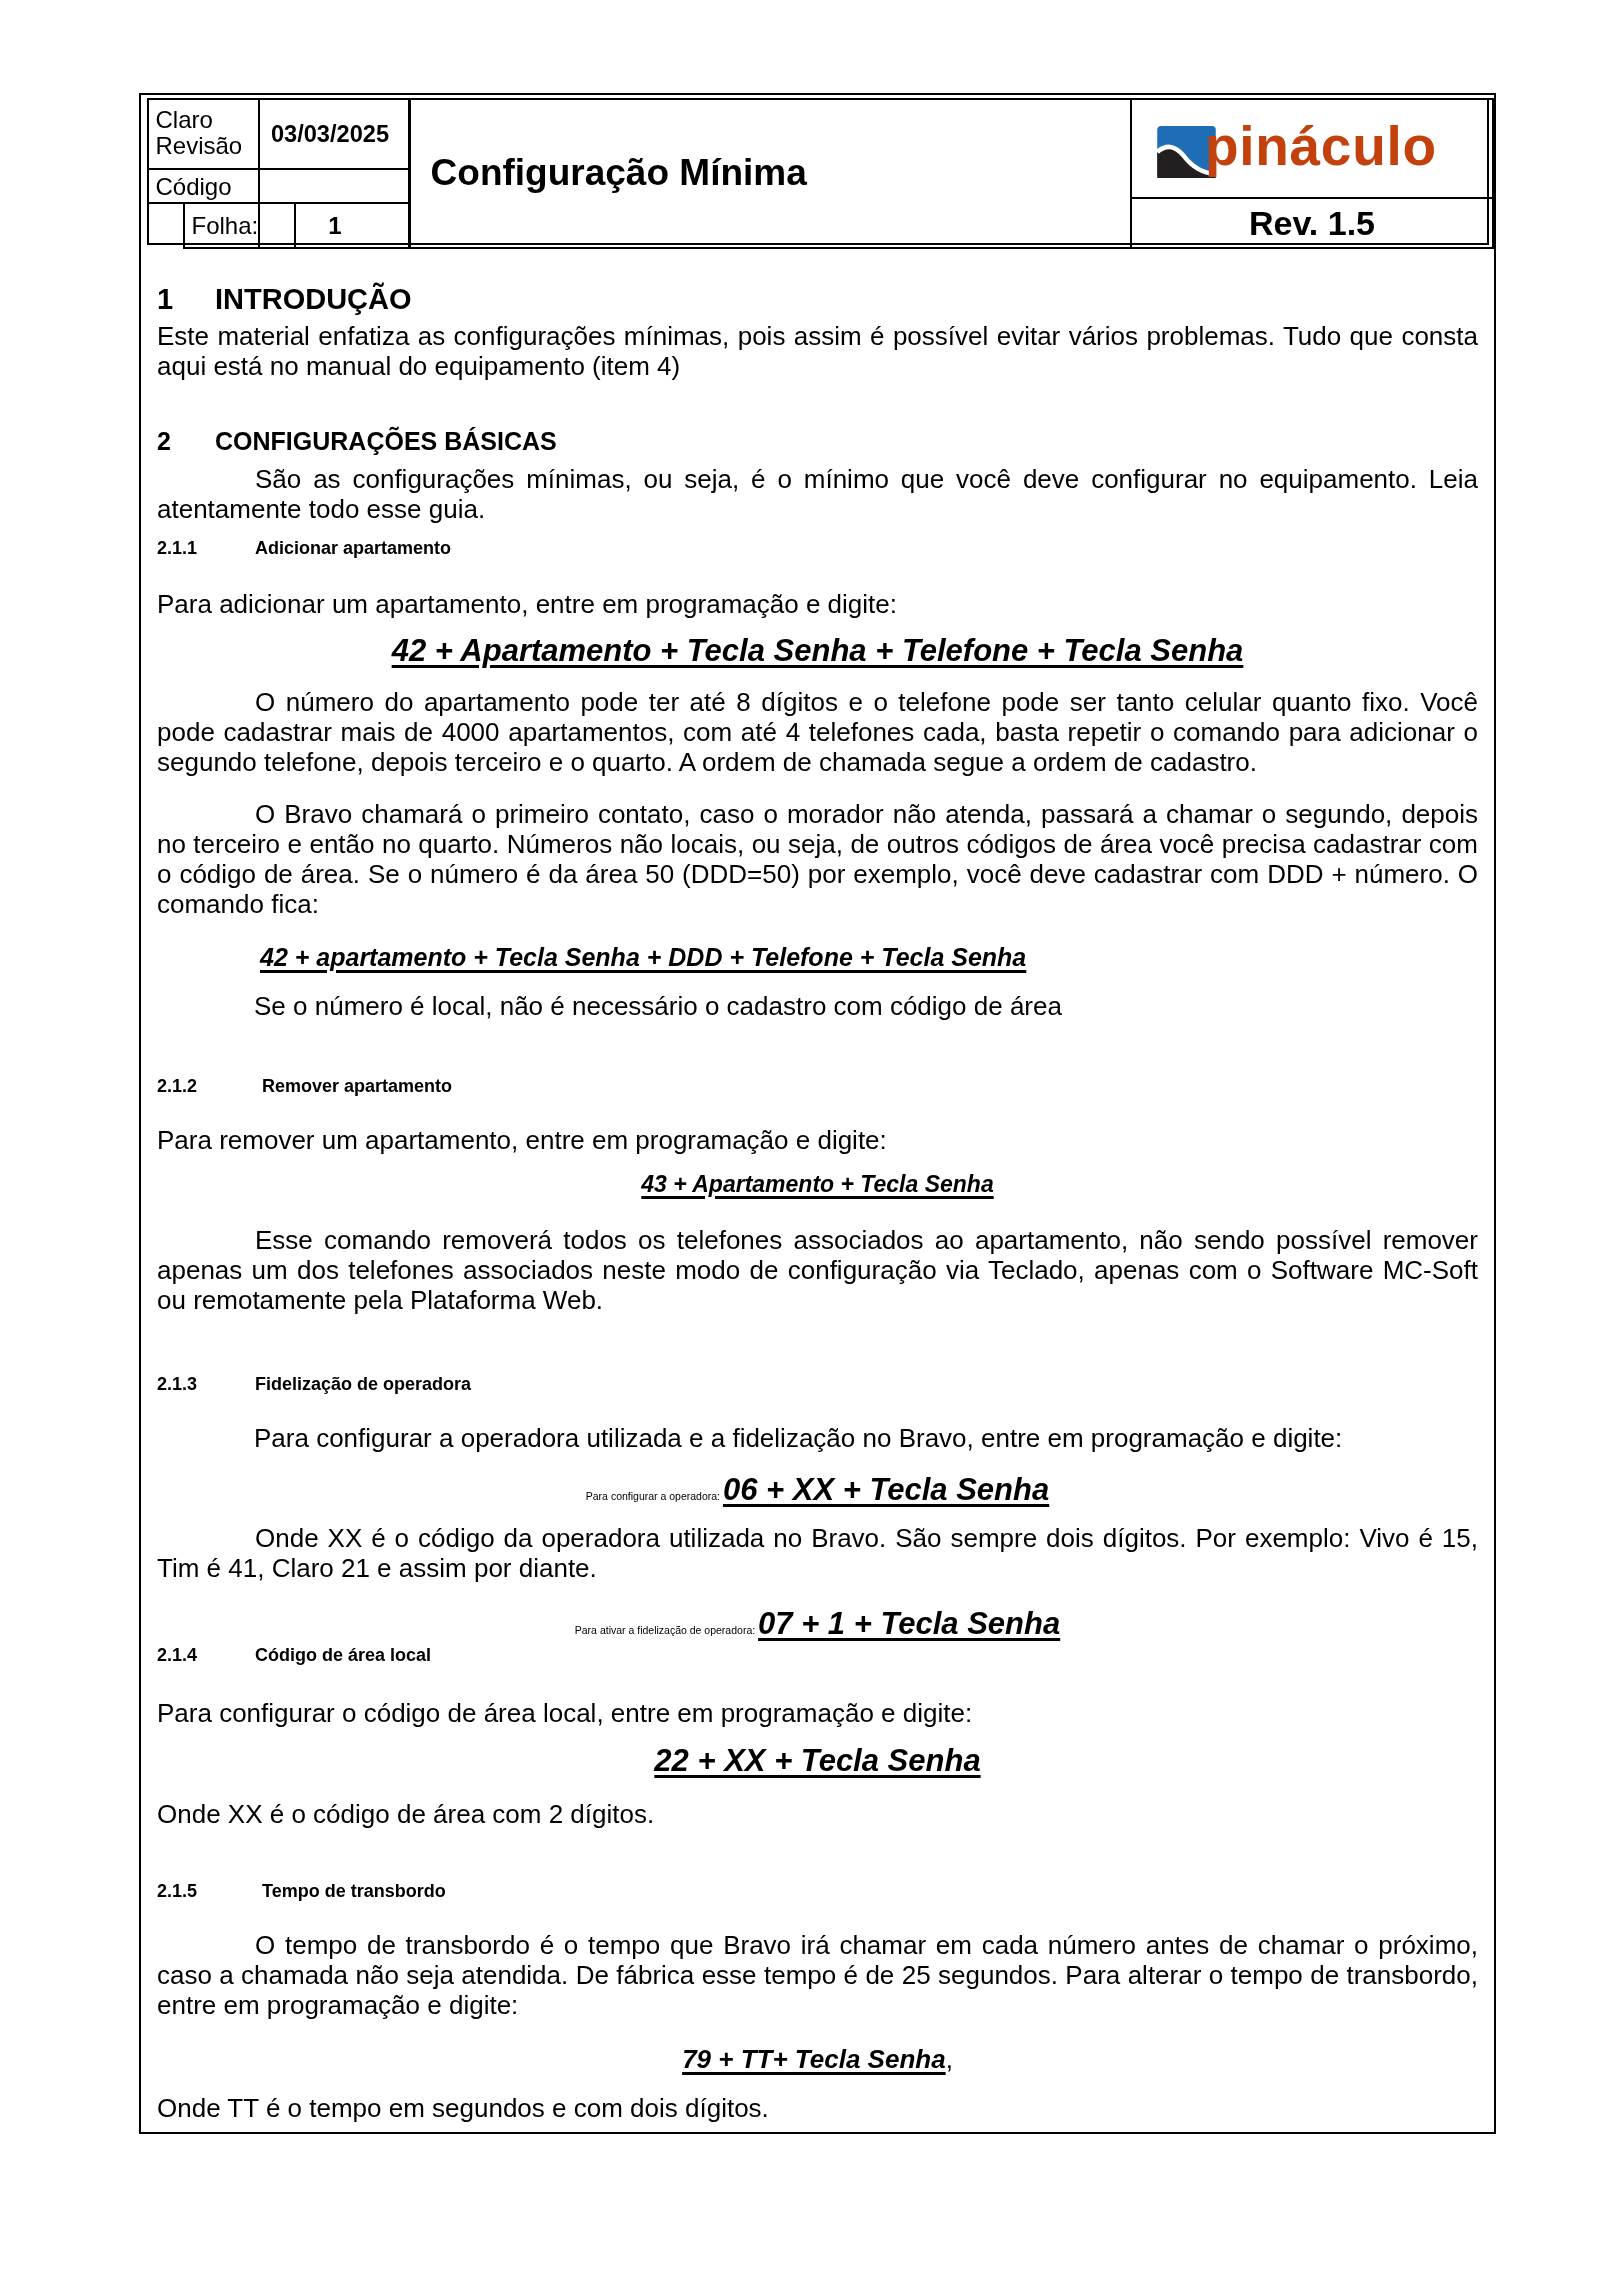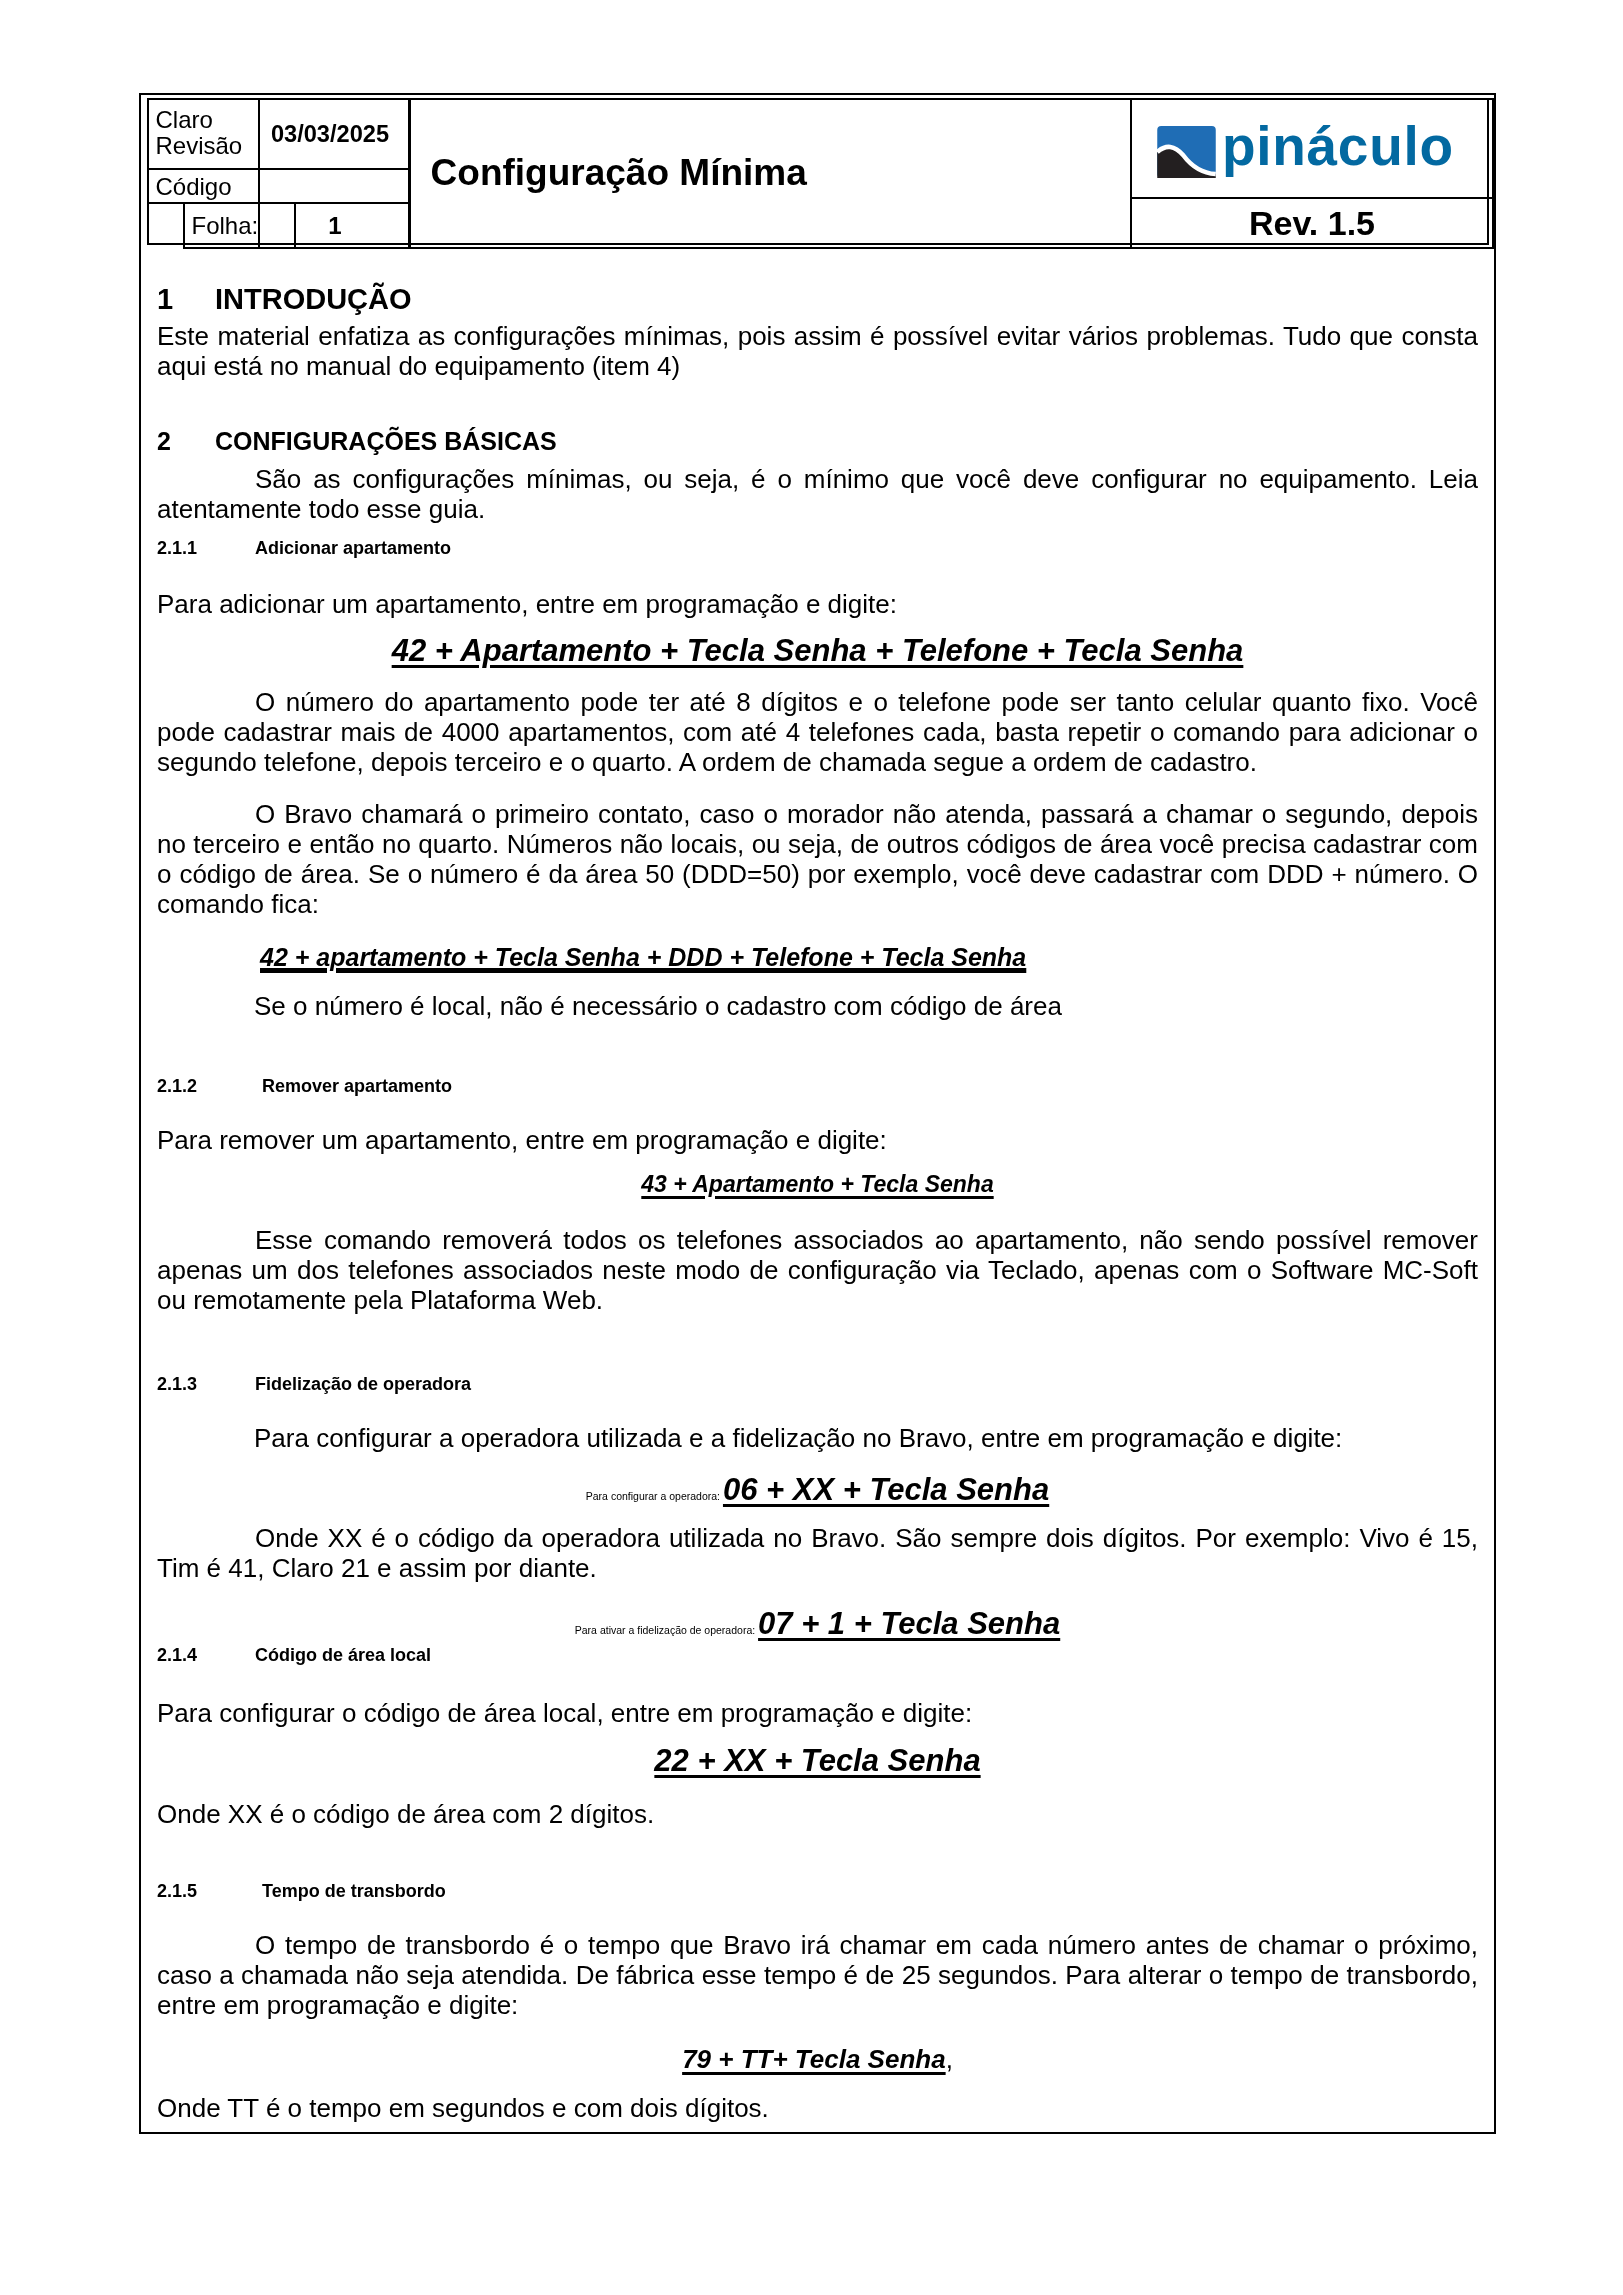--- a/index.html
+++ b/index.html
@@ -47,21 +47,21 @@
   <div class="cell" style="left:260px;top:-2px;width:723px;height:151px;">
     <div style="position:absolute;left:19.6px;top:52px;font-size:37px;font-weight:bold;">Configuração Mínima</div>
   </div>
   <div class="cell" style="left:981px;top:-2px;width:364px;height:101px;">
     <div style="position:absolute;left:25px;top:23px;width:314px;height:56px;">
       <svg width="59" height="52" viewBox="0 0 90 80" style="position:absolute;left:0;top:2.6px;">
         <rect x="0" y="0" width="90" height="80" rx="6" fill="#1f6db5"></rect>
         <path d="M0 80 L0 40 Q20 22 40 45 Q60 72 90 74 L90 80 Z" fill="#231f20"></path>
         <path d="M0 40 Q20 22 40 45 Q60 72 90 74" stroke="#fff" stroke-width="7" fill="none"></path>
       </svg>
-      <div style="position:absolute;left:65px;top:-9.2px;font-size:55px;font-weight:bold;color:#0369a1;letter-spacing:0.7px;">pináculo</div>
+      <div style="position:absolute;left:48px;top:-9.2px;font-size:55px;font-weight:bold;color:#c2410c;letter-spacing:0.7px;">pináculo</div>
     </div>
   </div>
   <div class="cell" style="left:981px;top:97px;width:364px;height:52px;">
     <div style="position:absolute;left:0;top:5.2px;width:360px;text-align:center;font-size:34px;font-weight:bold;">Rev. 1.5</div>
   </div>
 </div>
 
 <div class="h1" style="left:157px;top:283px;">1</div>
 <div class="h1" style="left:215px;top:283px;">INTRODUÇÃO</div>
 <div class="j" style="top:321px;">Este material enfatiza as configurações mínimas, pois assim é possível evitar vários problemas. Tudo que consta aqui está no manual do equipamento (item 4)</div>
@@ -71,21 +71,21 @@
 <div class="j ind" style="top:464px;">São as configurações mínimas, ou seja, é o mínimo que você deve configurar no equipamento. Leia atentamente todo esse guia.</div>
 
 <div class="h3" style="left:157px;top:538px;">2.1.1</div>
 <div class="h3" style="left:255px;top:538px;">Adicionar apartamento</div>
 <div class="t" style="left:157px;top:589px;">Para adicionar um apartamento, entre em programação e digite:</div>
 <div class="center" style="top:633px;font-size:31px;">
   <span class="cmd">42 + Apartamento + Tecla Senha + Telefone + Tecla Senha</span>
 </div>
 <div class="j ind" style="top:687px;">O número do apartamento pode ter até 8 dígitos e o telefone pode ser tanto celular quanto fixo. Você pode cadastrar mais de 4000 apartamentos, com até 4 telefones cada, basta repetir o comando para adicionar o segundo telefone, depois terceiro e o quarto. A ordem de chamada segue a ordem de cadastro.</div>
 <div class="j ind" style="top:799px;">O Bravo chamará o primeiro contato, caso o morador não atenda, passará a chamar o segundo, depois no terceiro e então no quarto. Números não locais, ou seja, de outros códigos de área você precisa cadastrar com o código de área. Se o número é da área 50 (DDD=50) por exemplo, você deve cadastrar com DDD + número. O comando fica:</div>
-<div class="t" style="left:260px;top:942px;font-size:25px;text-decoration:underline;">
+<div class="t" style="left:260px;top:942px;font-size:25px;">
   <span class="cmd">42 + apartamento + Tecla Senha + DDD + Telefone + Tecla Senha</span>
 </div>
 <div class="t" style="left:254px;top:991px;">Se o número é local, não é necessário o cadastro com código de área</div>
 
 <div class="h3" style="left:157px;top:1076px;">2.1.2</div>
 <div class="h3" style="left:262px;top:1076px;">Remover apartamento</div>
 <div class="t" style="left:157px;top:1125px;">Para remover um apartamento, entre em programação e digite:</div>
 <div class="center" style="top:1171px;font-size:23px;">
   <span class="cmd">43 + Apartamento + Tecla Senha</span>
 </div>

